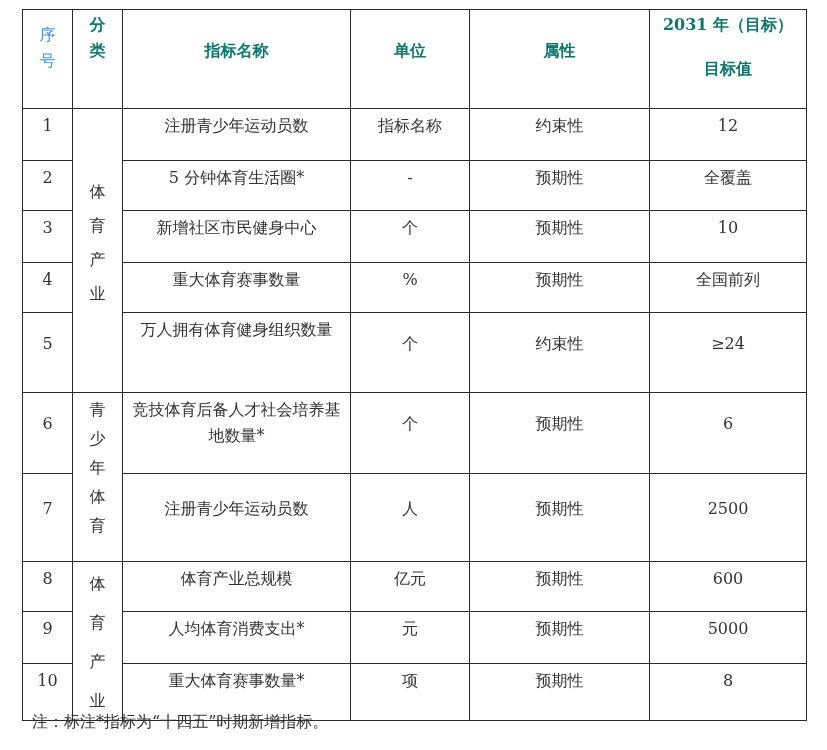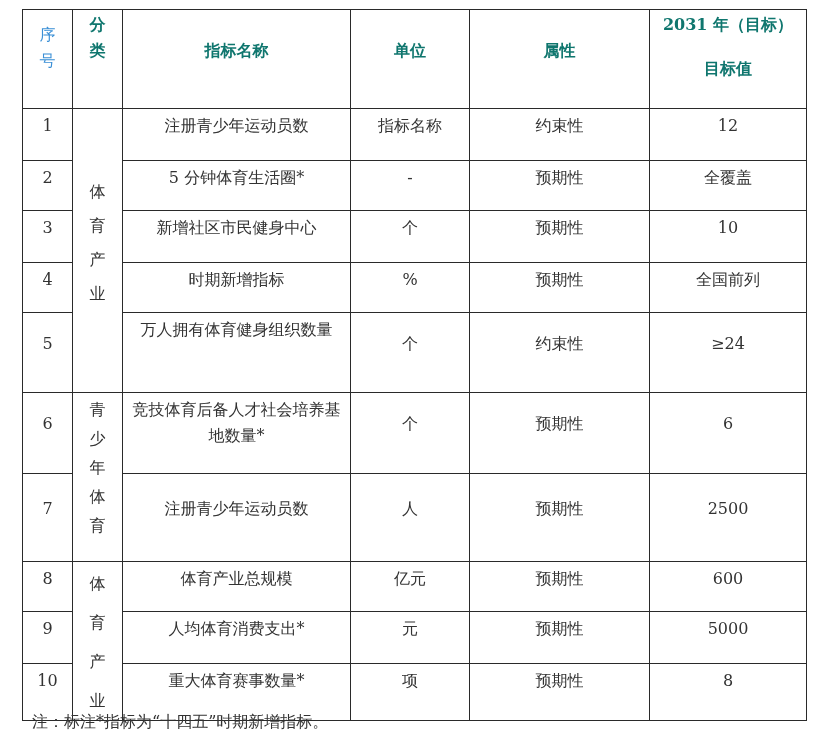--- a/index.html
+++ b/index.html
@@ -61,21 +61,21 @@
     </tr>
     <tr style="height:52px">
       <td class="cell-pad">3</td>
       <td class="cell-pad">新增社区市民健身中心</td>
       <td class="cell-pad">个</td>
       <td class="cell-pad">预期性</td>
       <td class="cell-pad">10</td>
     </tr>
     <tr style="height:50px">
       <td class="cell-pad">4</td>
-      <td class="cell-pad">时期新增指标</td>
+      <td class="cell-pad">重大体育赛事数量</td>
       <td class="cell-pad">%</td>
       <td class="cell-pad">预期性</td>
       <td class="cell-pad">全国前列</td>
     </tr>
     <tr style="height:80px">
       <td style="padding-top:18px">5</td>
       <td class="cell-pad" style="padding-left:6px;padding-right:6px">万人拥有体育健身组织数量</td>
       <td style="padding-top:18px">个</td>
       <td style="padding-top:18px">约束性</td>
       <td style="padding-top:18px">≥24</td>

